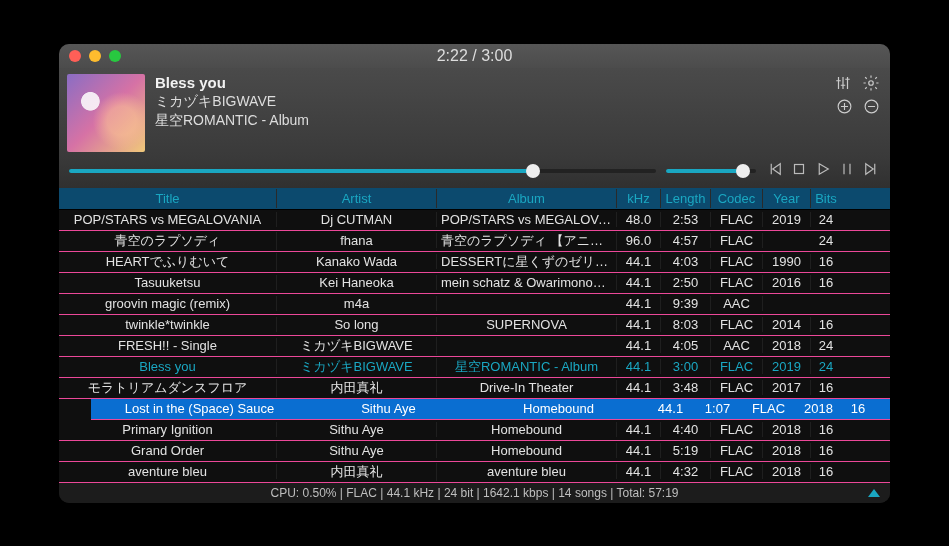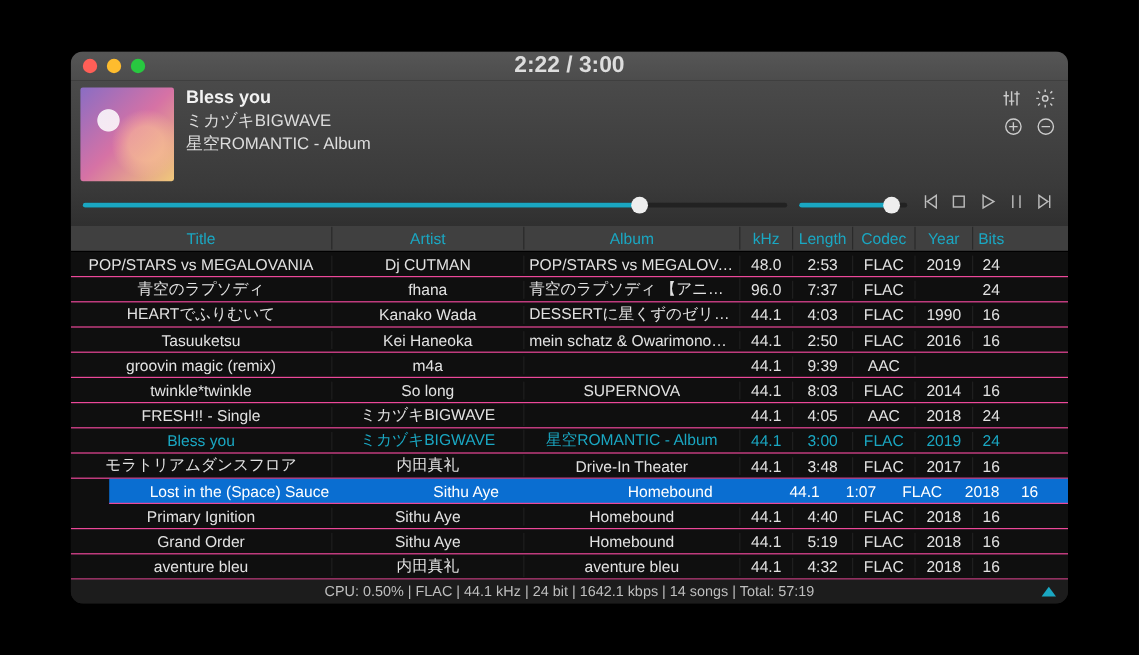--- a/index.html
+++ b/index.html
@@ -18,21 +18,21 @@
     display: flex;
     align-items: center;
     padding: 0 10px;
     position: relative;
   }
   .traffic { display: flex; gap: 8px; }
   .tl { width: 12px; height: 12px; border-radius: 50%; }
   .tl.r { background: #ff5f57; }
   .tl.y { background: #febc2e; }
   .tl.g { background: #28c840; }
-  .tb-title { position: absolute; left: 50%; transform: translateX(-50%); font-size: 19px; font-weight: 700; color: #ddd; }
+  .tb-title { position: absolute; left: 50%; transform: translateX(-50%); font-size: 16px; font-weight: 400; color: #ddd; }
 
   .header {
     display: flex;
     background: linear-gradient(#4a4a4a,#3a3a3a);
     padding: 6px 10px 4px 8px;
     gap: 10px;
     position: relative;
   }
   .art {
     width: 78px; height: 78px;
@@ -83,21 +83,21 @@
   .pctrl svg { width:18px; height:18px; stroke:#bbb; fill:none; stroke-width:1.6; }
 
   .thead, .row {
     display: grid;
     grid-template-columns: 218px 160px 180px 44px 50px 52px 48px 30px;
     font-size: 13px;
     align-items: center;
     text-align: center;
   }
   .thead {
-    background: #404040;
+    background: #0c4a6e;
     color: #1aa7c2;
     height: 22px;
     border-bottom: 1px solid #000;
   }
   .thead > div { border-right: 1px solid #2a2a2a; padding: 2px 4px; overflow:hidden; white-space:nowrap; }
   .thead > div:last-child{border-right:none;}
 
   .tbody { background:#0f0f0f; }
   .row {
     height: 21px;
@@ -226,21 +226,21 @@
         <div>2:53</div>
         <div>FLAC</div>
         <div>2019</div>
         <div>24</div>
       </div>
       <div class="row">
         <div>青空のラプソディ</div>
         <div>fhana</div>
         <div>青空のラプソディ 【アニメ盤】</div>
         <div>96.0</div>
-        <div>7:37</div>
+        <div>4:57</div>
         <div>FLAC</div>
         <div></div>
         <div>24</div>
       </div>
       <div class="row">
         <div>HEARTでふりむいて</div>
         <div>Kanako Wada</div>
         <div>DESSERTに星くずのゼリーを</div>
         <div>44.1</div>
         <div>4:03</div>

